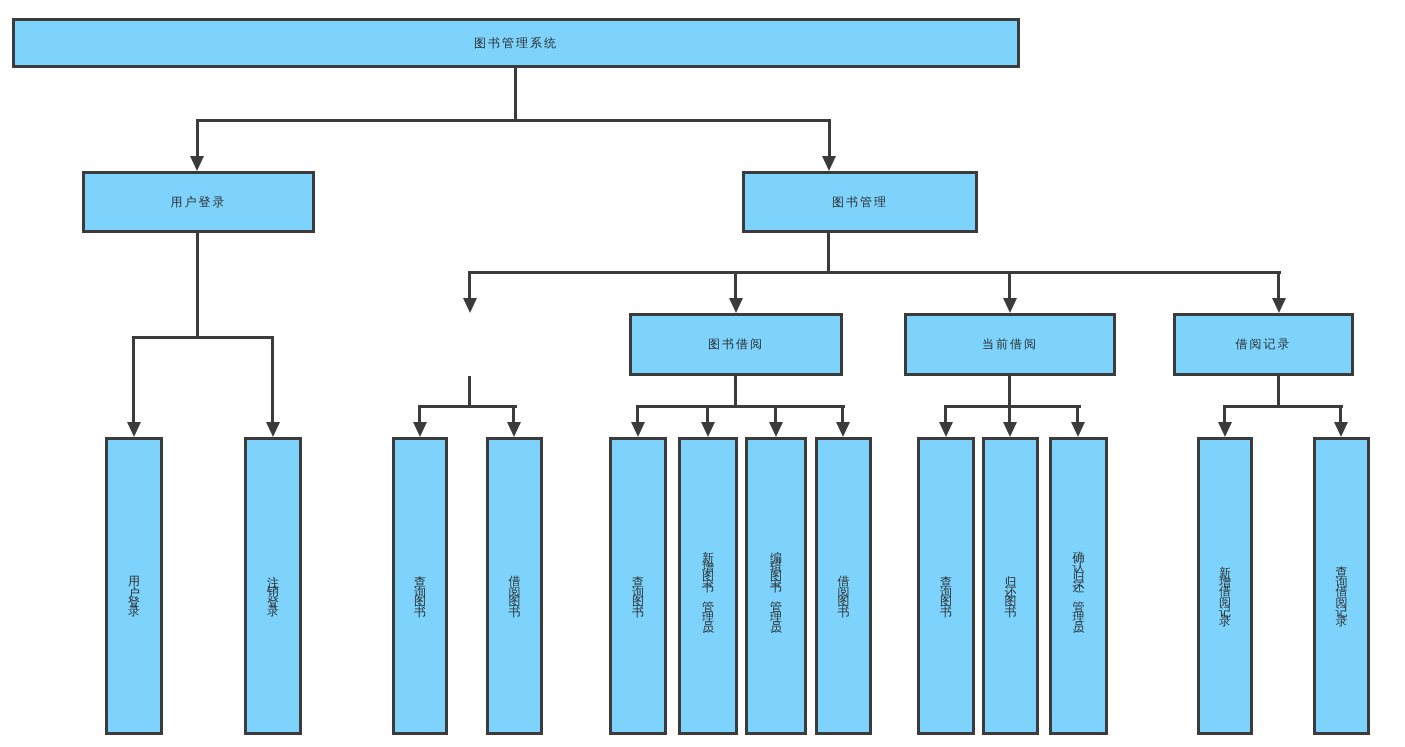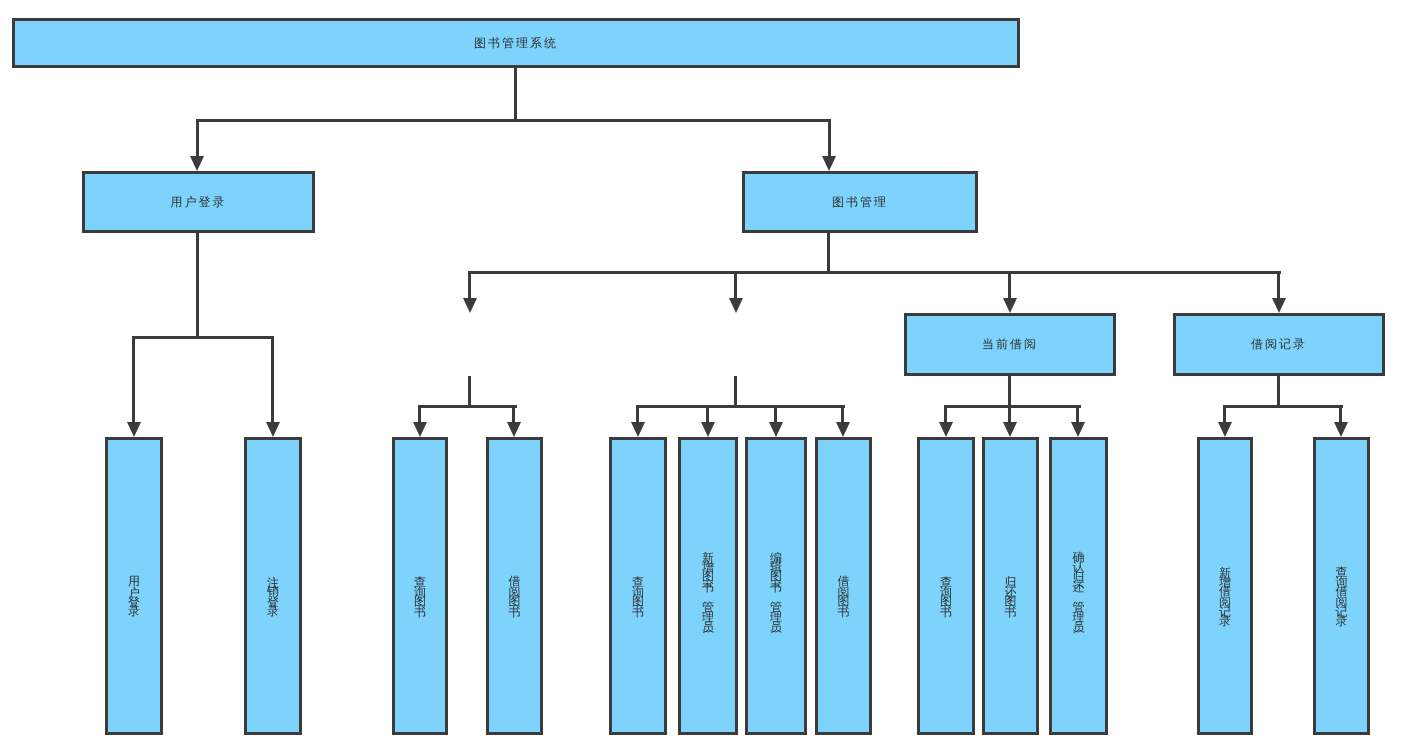--- a/index.html
+++ b/index.html
@@ -82,24 +82,27 @@
   <div class="hline" style="left:468px;top:271px;width:813px;"></div>
   <div class="vline" style="left:468px;top:271px;height:29px;"></div>
   <div class="arrow" style="left:463px;top:298px;"></div>
   <div class="vline" style="left:734px;top:271px;height:29px;"></div>
   <div class="arrow" style="left:729px;top:298px;"></div>
   <div class="vline" style="left:1008px;top:271px;height:29px;"></div>
   <div class="arrow" style="left:1003px;top:298px;"></div>
   <div class="vline" style="left:1277px;top:271px;height:29px;"></div>
   <div class="arrow" style="left:1272px;top:298px;"></div>
 
+  <div class="box" style="left:629px;top:313px;width:214px;height:63px;">
+    <span>图书借阅</span>
+  </div>
   <div class="box" style="left:904px;top:313px;width:212px;height:63px;">
     <span>当前借阅</span>
   </div>
-  <div class="box" style="left:1173px;top:313px;width:212px;height:63px;">
+  <div class="box" style="left:1173px;top:313px;width:181px;height:63px;">
     <span>借阅记录</span>
   </div>
 
   <div class="vline" style="left:468px;top:376px;height:31px;"></div>
   <div class="hline" style="left:418px;top:405px;width:99px;"></div>
   <div class="vline" style="left:418px;top:405px;height:18px;"></div>
   <div class="arrow" style="left:413px;top:422px;"></div>
   <div class="vline" style="left:512px;top:405px;height:18px;"></div>
   <div class="arrow" style="left:507px;top:422px;"></div>
 

